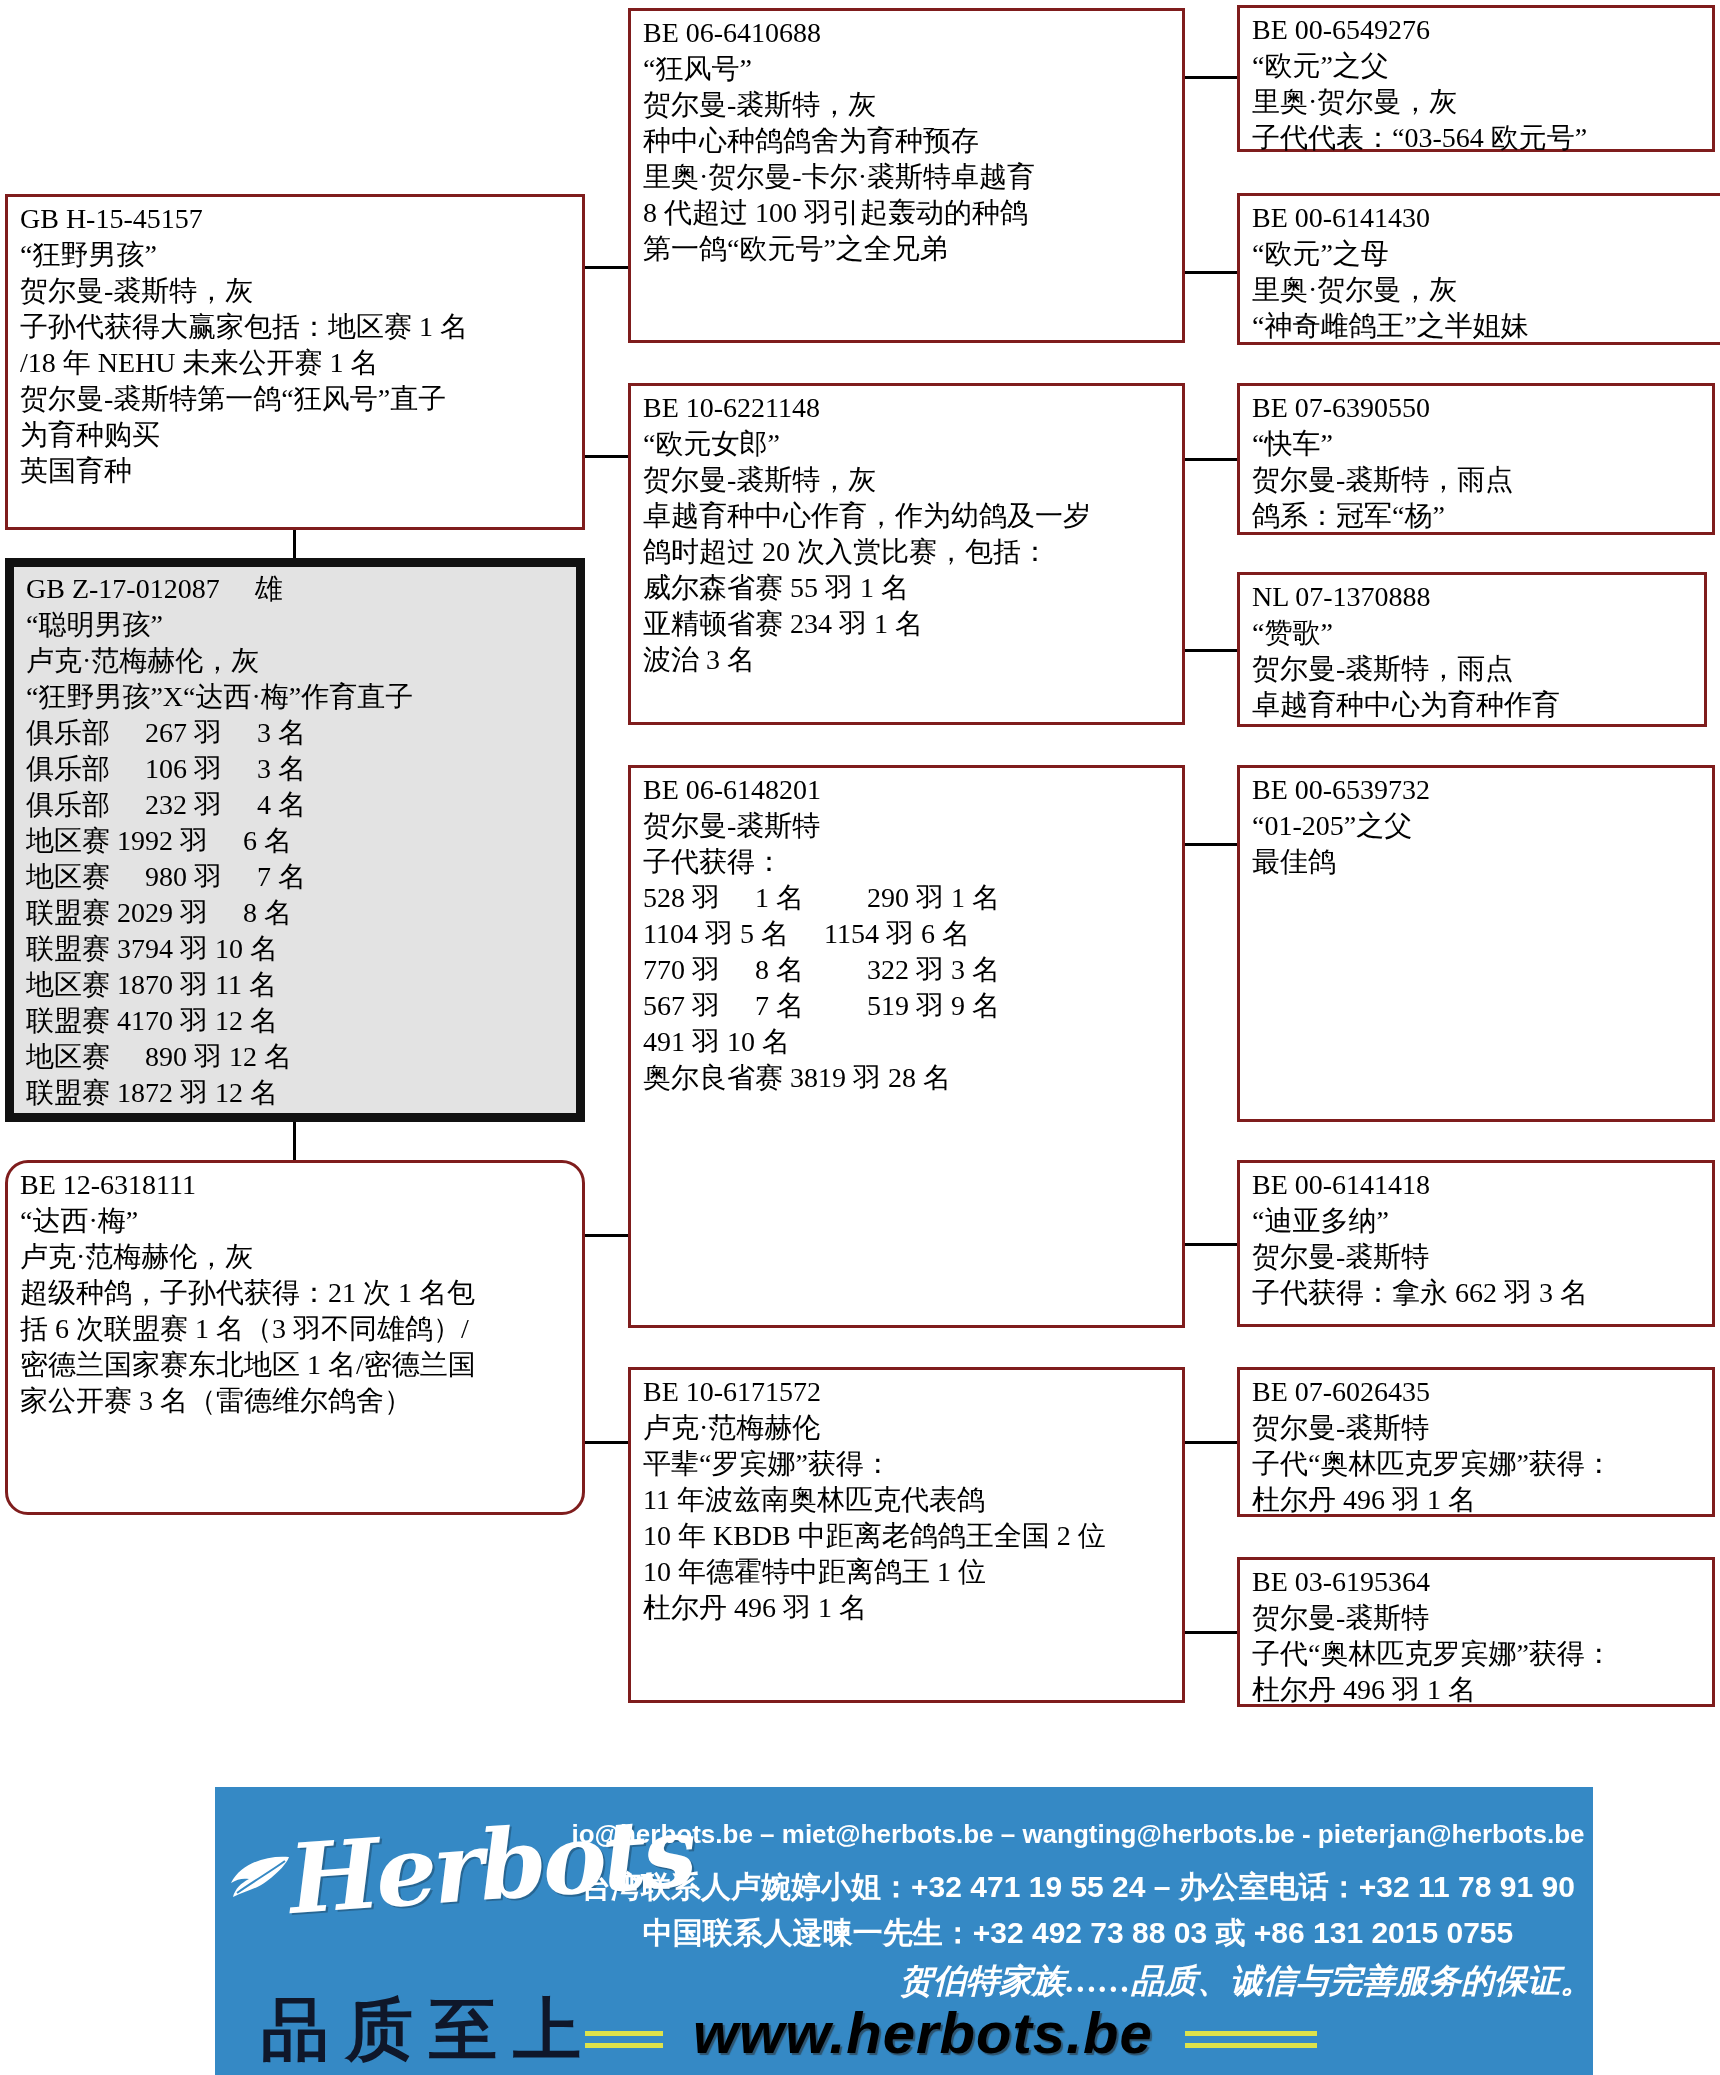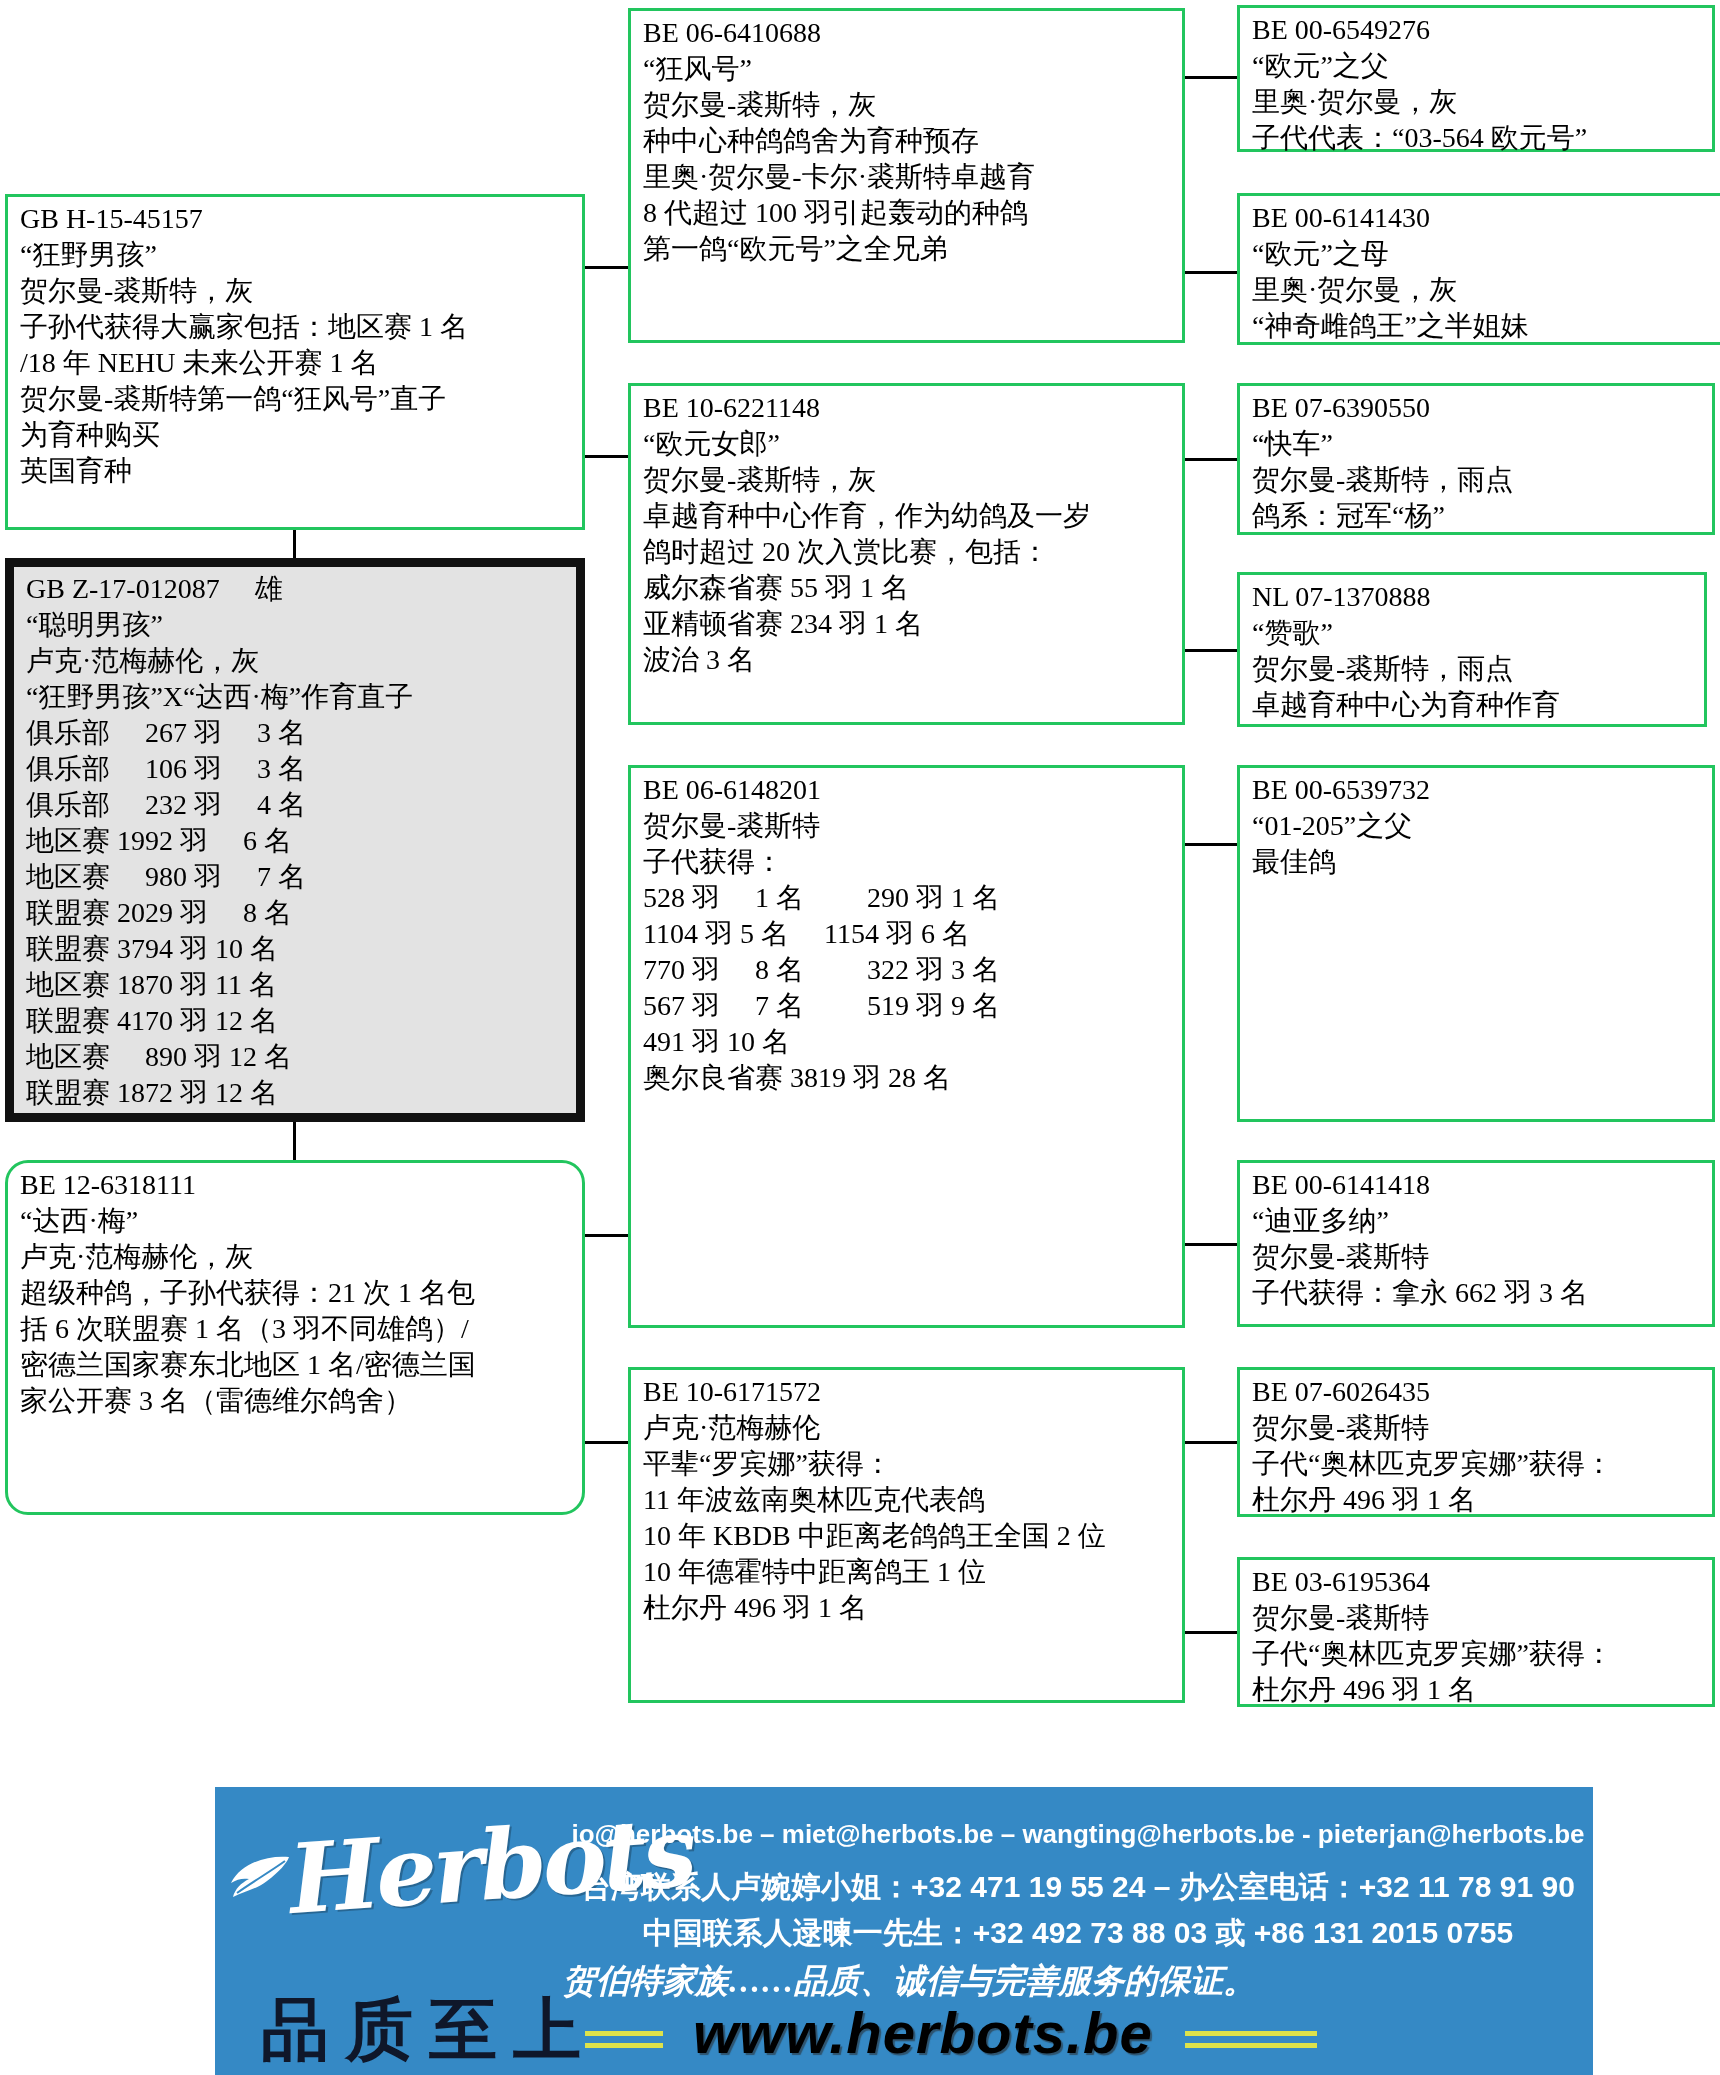--- a/index.html
+++ b/index.html
@@ -1,21 +1,21 @@
 <!DOCTYPE html>
 <html><head>
 <meta charset="utf-8">
 <style>
   html,body{margin:0;padding:0;background:#fff;}
   #canvas{
     position:relative;width:1720px;height:2075px;background:#ffffff;overflow:hidden;
     font-family:"Liberation Serif","DejaVu Serif",serif;color:#000;
   }
   .box{
-    position:absolute;background:#fff;border:3px solid #22c55e;box-sizing:border-box;
+    position:absolute;background:#fff;border:3px solid #7f1d1d;box-sizing:border-box;
     padding:4px 12px;font-size:28px;line-height:36px;white-space:pre-wrap;
   }
   .box .ln{white-space:pre-wrap;}
   #l2{border:9px solid #111;background:#e3e3e3;}
   
   #l1{left:5px;top:194px;width:580px;height:336px;}
   #l2{left:5px;top:558px;width:580px;height:564px;}
   #l3{left:5px;top:1160px;width:580px;height:355px;border-radius:23px;}
   #m1{left:628px;top:8px;width:557px;height:335px;}
   #m2{left:628px;top:383px;width:557px;height:342px;}
@@ -46,21 +46,21 @@
   #logo-sub{
     position:absolute;left:46px;top:198px;
     font-family:"Liberation Serif","DejaVu Serif",serif;font-weight:bold;
     font-size:68px;letter-spacing:16px;color:#0f172a;
   }
   .banner-line{position:absolute;left:348px;width:1030px;text-align:center;font-weight:bold;}
   #emails{top:32px;font-size:26px;}
   #contact-tw{top:80px;font-size:30px;}
   #contact-cn{top:126px;font-size:30px;}
   #slogan{
-    position:absolute;left:348px;top:172px;width:1030px;text-align:left;
+    position:absolute;left:348px;top:172px;width:1030px;text-align:right;
     font-family:"Liberation Serif","DejaVu Serif",serif;font-style:italic;font-weight:bold;
     font-size:33px;color:#fff;
   }
   #site-row{position:absolute;left:360px;top:212px;width:1010px;height:70px;}
   .dbl{position:absolute;top:32px;height:18px;}
   .dbl span{display:block;height:5px;background:#dde24b;margin-bottom:7px;}
   #dbl-left{left:10px;width:78px;}
   #dbl-right{left:610px;width:132px;}
   #website{
     position:absolute;left:118px;top:0px;

